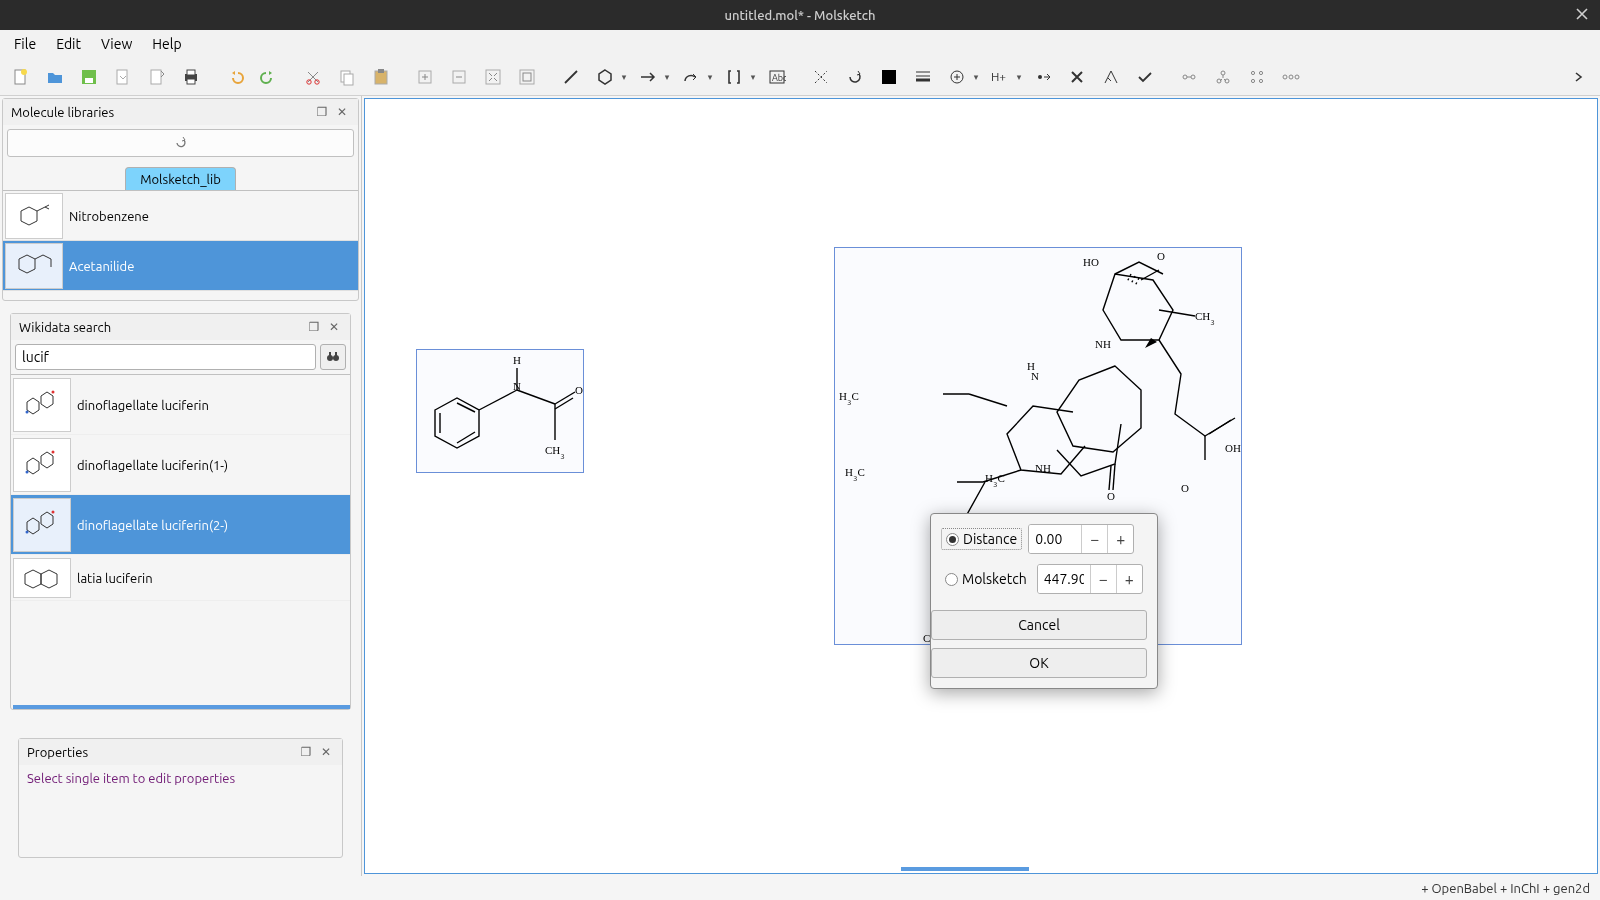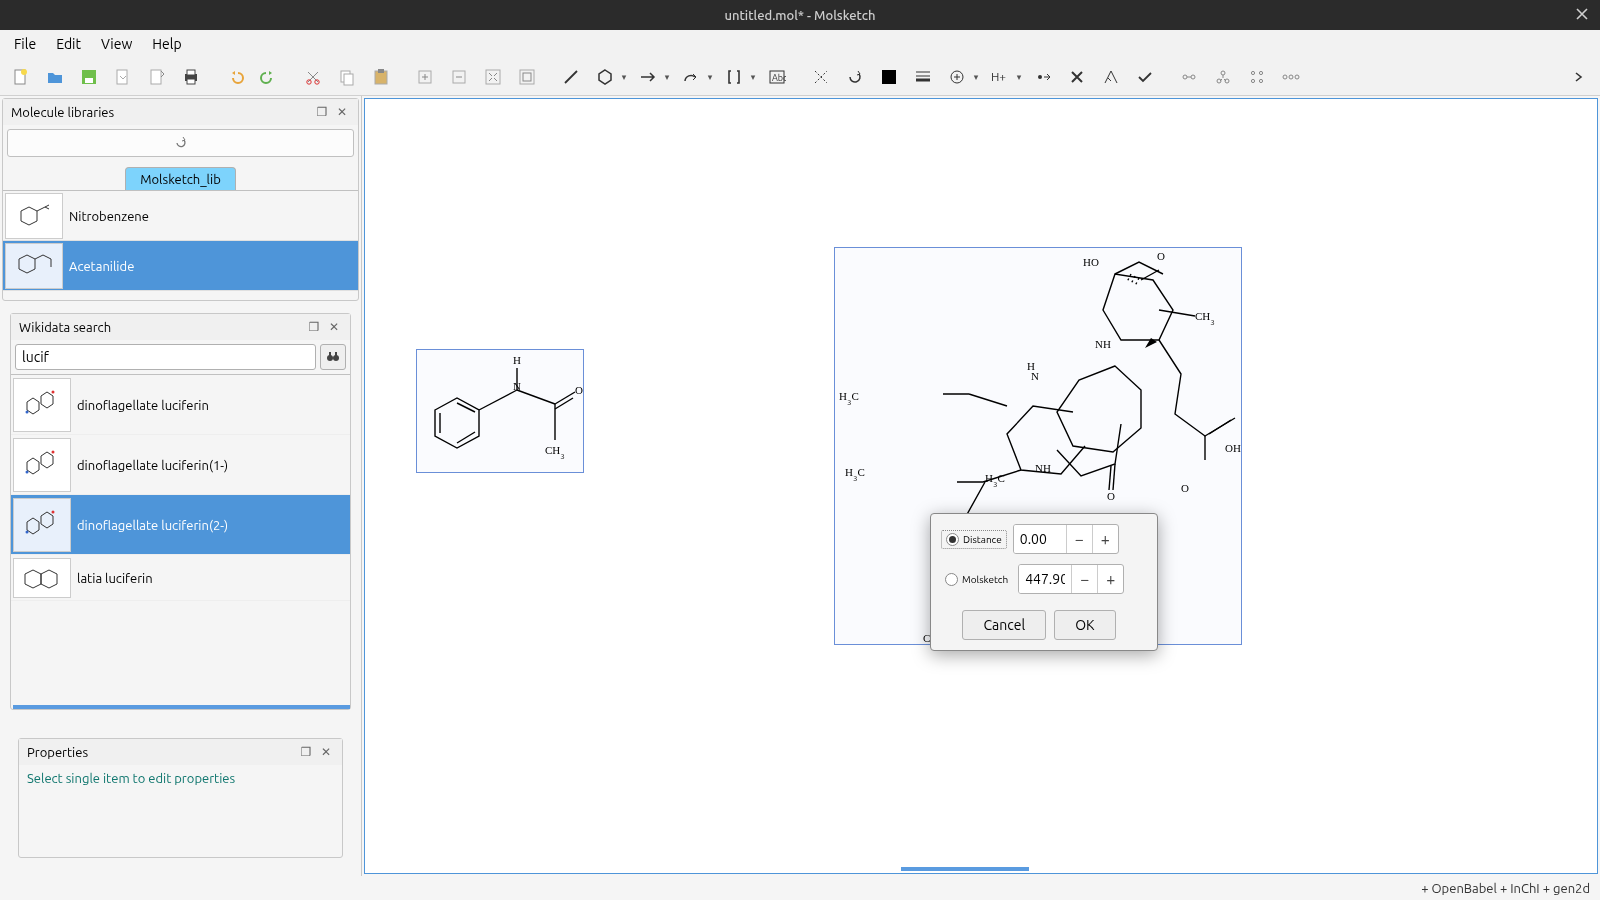--- a/index.html
+++ b/index.html
@@ -41,40 +41,40 @@
 .wiki-panel .search-row input { flex:1; border: 1px solid #b0b0b0; border-radius: 3px; padding: 4px 6px; font-size: 14px; background:#fff; }
 .wiki-panel .search-row .go-btn { width: 26px; border: 1px solid #b0b0b0; border-radius: 3px; background: #efefef; display:flex; align-items:center; justify-content:center; cursor:pointer; }
 .wiki-panel .list { flex:1; overflow:hidden; border-top: 1px solid #c0c0c0; position:relative; }
 .wiki-panel .list-item { display:flex; align-items:center; height: 60px; border-bottom: 1px solid #eee; font-size: 13px; padding-left: 2px; }
 .wiki-panel .list-item.selected { background: #4e95d9; color:#fff; }
 .wiki-panel .list-item .thumb { width: 58px; height: 54px; background:#fff; border:1px solid #ccc; margin-right:6px; display:flex; align-items:center; justify-content:center; }
 .wiki-panel .list-item.selected .thumb { background: #e8f0fb; }
 .wiki-panel .list-item.short { height: 46px; }
 
 .props-panel { border: 1px solid #c8c8c8; margin: 18px; border-radius: 3px; height: 120px; }
-.props-panel .content { padding: 6px 8px; font-size: 13px; color: #0f766e; }
+.props-panel .content { padding: 6px 8px; font-size: 13px; color: #701a75; }
 
 .canvas-wrap { flex:1; position:relative; background:#f5f5f5; }
 .canvas { position:absolute; left:2px; right:2px; top:2px; bottom:2px; background:#fff; border: 1px solid #4e95d9; }
 
 .sel-box { position:absolute; border: 1px solid #6a8fd8; background: rgba(120,150,220,0.04); }
 
 .dialog { position:absolute; left: 565px; top: 414px; width: 228px; background: #f4f4f4; border: 1px solid #888; border-radius: 4px; box-shadow: 0 4px 18px rgba(0,0,0,0.35); }
 .dialog .dlg-title { height: 30px; background: #333; color:#eee; display:flex; align-items:center; justify-content:center; font-size: 14px; border-radius: 4px 4px 0 0; position:relative; }
 .dialog .dlg-title .close { position:absolute; right:8px; font-size:16px; cursor:pointer; }
 .dialog .dlg-body { padding: 10px 10px 6px 10px; }
 .dialog .row { display:flex; align-items:center; margin-bottom: 10px; gap:6px; }
-.dialog .row label { font-size: 10px; display:flex; align-items:center; gap:4px; }
+.dialog .row label { font-size: 14px; display:flex; align-items:center; gap:4px; }
 .dialog .row .radio { width:13px; height:13px; border:1px solid #888; border-radius:50%; display:inline-flex; align-items:center; justify-content:center; background:#fff; }
 .dialog .row .radio.checked::after { content:''; width:7px; height:7px; background:#333; border-radius:50%; }
 .dialog .row .focus-box { border: 1px dotted #888; padding: 2px 4px; border-radius:2px; }
 .dialog .spinbox { display:flex; border:1px solid #b0b0b0; border-radius:3px; height:30px; overflow:hidden; background:#fff; }
 .dialog .spinbox input { width: 52px; border:none; padding: 0 6px; font-size:14px; }
 .dialog .spinbox .btn { width:26px; display:flex; align-items:center; justify-content:center; border-left:1px solid #ccc; cursor:pointer; font-size:16px; color:#444; }
-.dialog .dlg-buttons { display:flex; justify-content:center; gap:8px; padding: 0 10px 10px 0; }
+.dialog .dlg-buttons { display:flex; justify-content:flex-end; gap:8px; padding: 0 10px 10px 0; flex-direction: column; }
 .dialog .dlg-buttons button { padding: 6px 20px; font-size:14px; border:1px solid #b0b0b0; border-radius:3px; background:#eee; cursor:pointer; }
 
 .statusbar { height: 24px; background:#f5f5f5; font-size: 13px; color:#333; display:flex; align-items:center; justify-content:flex-end; padding: 0 10px; }
 
 svg { display:block; }
 
 .molecule-label { font: 11px serif; }
 
 .scroll-indicator { position:absolute; bottom:0; height:4px; background:#5a9be0; }
 .canvas-ribbon { position:absolute; bottom:2px; }

